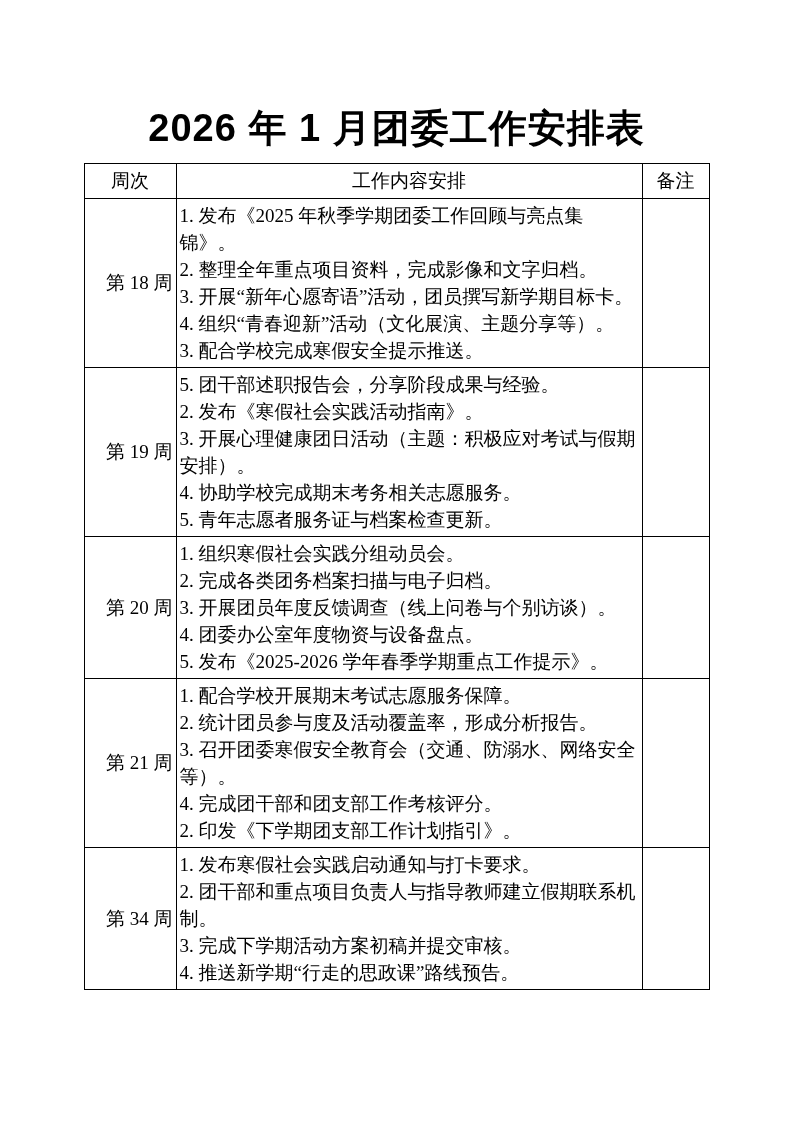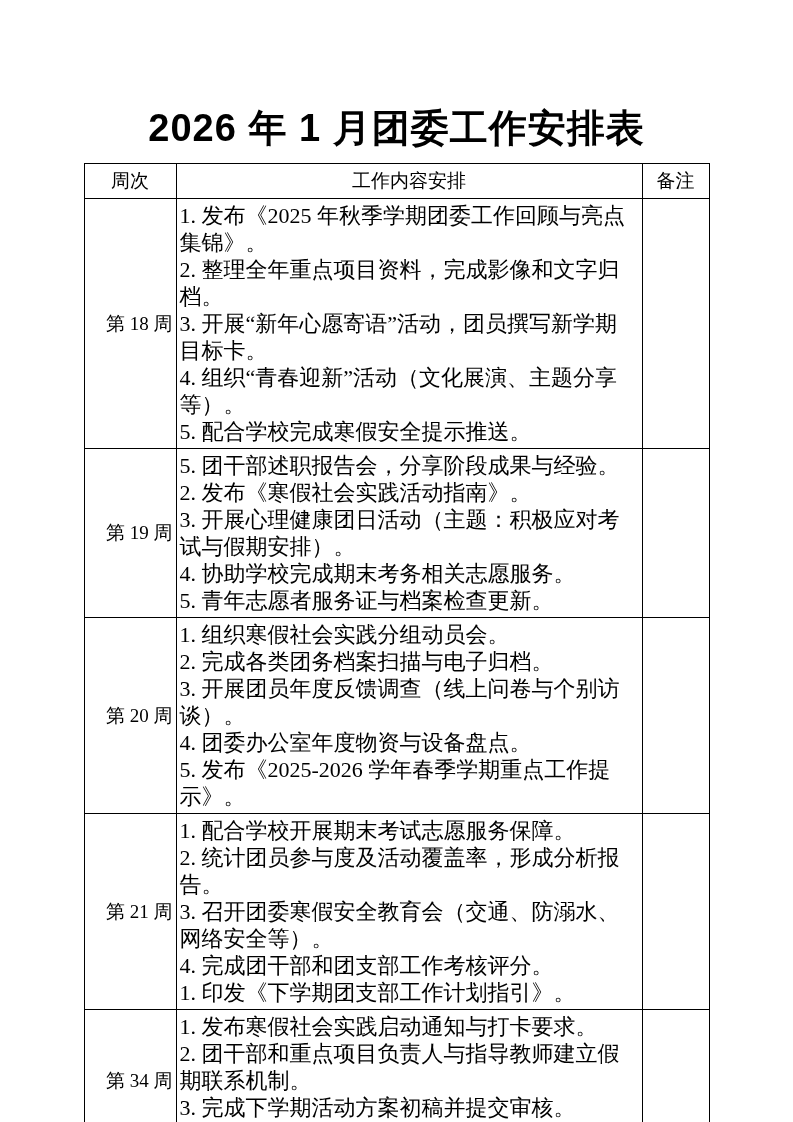--- a/index.html
+++ b/index.html
@@ -60,21 +60,21 @@
   }
   td.week-cell {
     text-align: right;
     vertical-align: middle;
     font-size: 19px;
     white-space: nowrap;
   }
   td.tasks-cell {
     vertical-align: top;
     padding: 2px 1px 2px 3px;
-    font-size: 22px;
+    font-size: 19px;
     line-height: 27px;
   }
   td.remark-cell {
     vertical-align: top;
   }
   .task { margin: 0; }
   .page-footer {
     margin-top: 22px;
     text-align: center;
     font-size: 13px;
@@ -104,21 +104,21 @@
     </thead>
     <tbody>
 
       <tr>
         <td class="week-cell">第 18 周</td>
         <td class="tasks-cell">
           <div class="task">1. 发布《2025 年秋季学期团委工作回顾与亮点集锦》。</div>
           <div class="task">2. 整理全年重点项目资料，完成影像和文字归档。</div>
           <div class="task">3. 开展“新年心愿寄语”活动，团员撰写新学期目标卡。</div>
           <div class="task">4. 组织“青春迎新”活动（文化展演、主题分享等）。</div>
-          <div class="task">5. 配合学校完成寒假安全提示推送。</div>
+          <div class="task">3. 配合学校完成寒假安全提示推送。</div>
         </td>
         <td class="remark-cell"></td>
       </tr>
 
       <tr>
         <td class="week-cell">第 19 周</td>
         <td class="tasks-cell">
           <div class="task">5. 团干部述职报告会，分享阶段成果与经验。</div>
           <div class="task">2. 发布《寒假社会实践活动指南》。</div>
           <div class="task">3. 开展心理健康团日活动（主题：积极应对考试与假期安排）。</div>
@@ -140,21 +140,21 @@
         <td class="remark-cell"></td>
       </tr>
 
       <tr>
         <td class="week-cell">第 21 周</td>
         <td class="tasks-cell">
           <div class="task">1. 配合学校开展期末考试志愿服务保障。</div>
           <div class="task">2. 统计团员参与度及活动覆盖率，形成分析报告。</div>
           <div class="task">3. 召开团委寒假安全教育会（交通、防溺水、网络安全等）。</div>
           <div class="task">4. 完成团干部和团支部工作考核评分。</div>
-          <div class="task">1. 印发《下学期团支部工作计划指引》。</div>
+          <div class="task">2. 印发《下学期团支部工作计划指引》。</div>
         </td>
         <td class="remark-cell"></td>
       </tr>
 
       <tr>
         <td class="week-cell">第 34 周</td>
         <td class="tasks-cell">
           <div class="task">1. 发布寒假社会实践启动通知与打卡要求。</div>
           <div class="task">2. 团干部和重点项目负责人与指导教师建立假期联系机制。</div>
           <div class="task">3. 完成下学期活动方案初稿并提交审核。</div>

